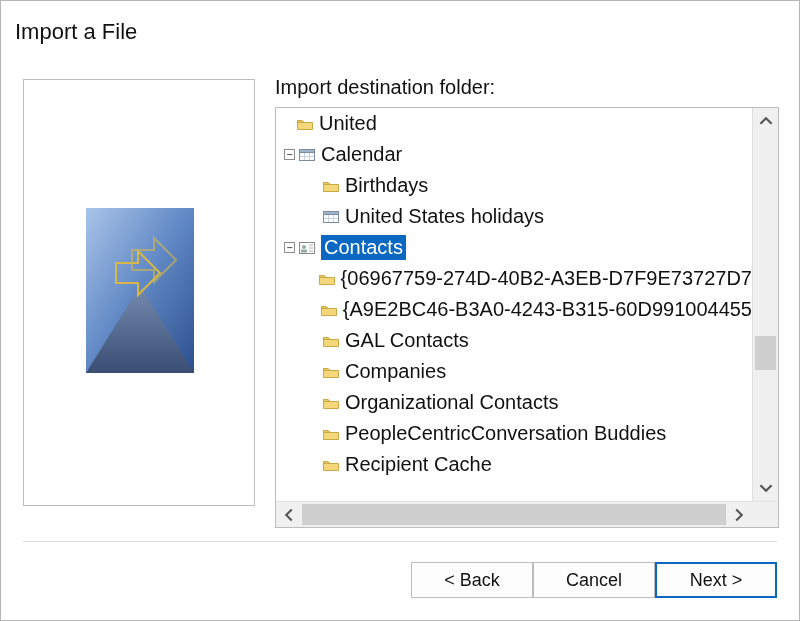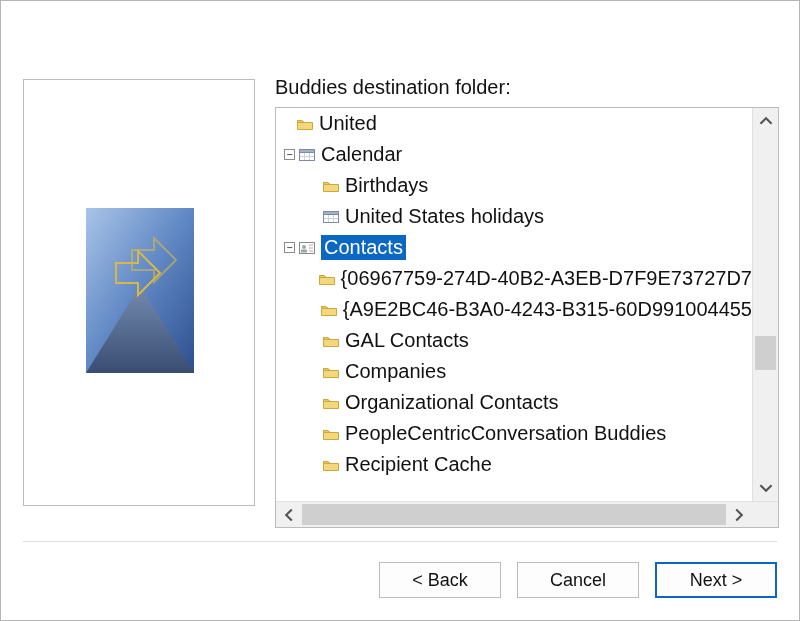--- a/index.html
+++ b/index.html
@@ -119,40 +119,41 @@
 
   .sep {
     position: absolute;
     left: 22px; right: 22px; bottom: 78px;
     height: 1px;
     background: #dedede;
   }
   .btnbar {
     position: absolute;
     right: 22px; bottom: 22px;
-    display: flex; gap: 16px;
+    display: flex; gap: 0;
   }
   .btn {
     width: 122px; height: 36px;
     border: 1px solid #bcbcbc;
     background: #fdfdfd;
     font-size: 18px;
     color: #111;
     display: flex; align-items: center; justify-content: center;
     cursor: pointer;
   }
   .btn.primary {
     border: 2px solid #0a67c2;
   }
 </style>
 </head>
 <body>
 
 <div class="window">
 
+  <div class="title">Import a File</div>
 
   <div class="content">
 
     <div class="graphic-pane">
       <svg class="graphic" viewBox="0 0 108 165">
         <defs>
           <linearGradient id="g1" x1="0" y1="0" x2="1" y2="1">
             <stop offset="0" stop-color="#a9c4e8"></stop>
             <stop offset="0.5" stop-color="#5f87c4"></stop>
             <stop offset="1" stop-color="#2c4f8c"></stop>
@@ -164,21 +165,21 @@
         </defs>
         <rect x="0" y="0" width="108" height="165" fill="url(#g1)"></rect>
         <polygon points="0,165 54,78 108,165" fill="url(#g2)"></polygon>
         <g fill="none" stroke="#d6b84a" stroke-width="2">
           <path d="M30 55 l22 0 l0 -12 l22 22 l-22 22 l0 -12 l-22 0 z"></path>
           <path d="M46 42 l22 0 l0 -12 l22 22 l-22 22 l0 -12 l-22 0 z" opacity="0.6"></path>
         </g>
       </svg>
     </div>
 
-    <div class="tree-label">Buddies destination folder:</div>
+    <div class="tree-label">Import destination folder:</div>
 
     <div class="tree-wrap">
       <div class="tree-view" id="tree">
           <div class="row" style="padding-left: 8px;">
             <span class="exp-blank"></span>
             <span><svg class="ic" viewBox="0 0 16 12">
                 <path d="M0.5 2.5 L5 2.5 L7 4.5 L15.5 4.5 L15.5 11.5 L0.5 11.5 Z" fill="#f4d77a" stroke="#caa842"></path>
                 <path d="M0.5 2.5 L5 2.5 L7 4.5 L0.5 4.5 Z" fill="#e9c963" stroke="#caa842"></path>
               </svg></span>
             <span class="lbl">United</span>

